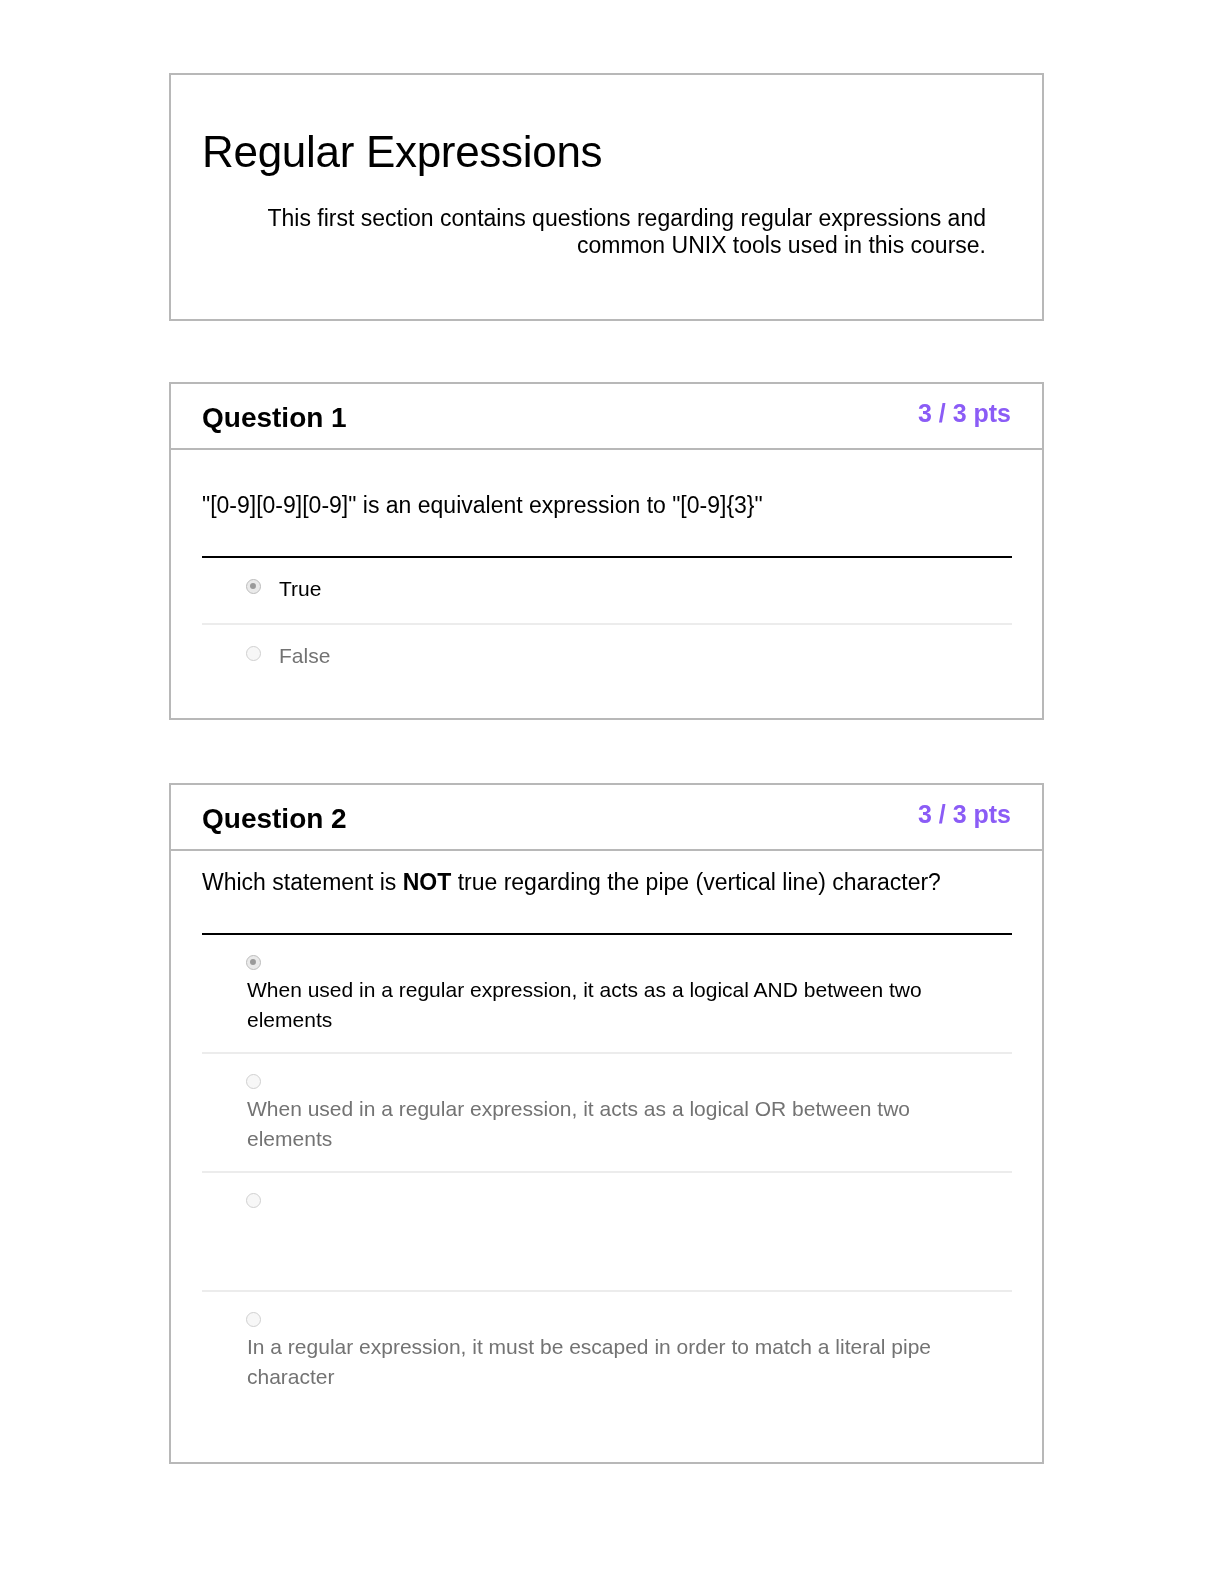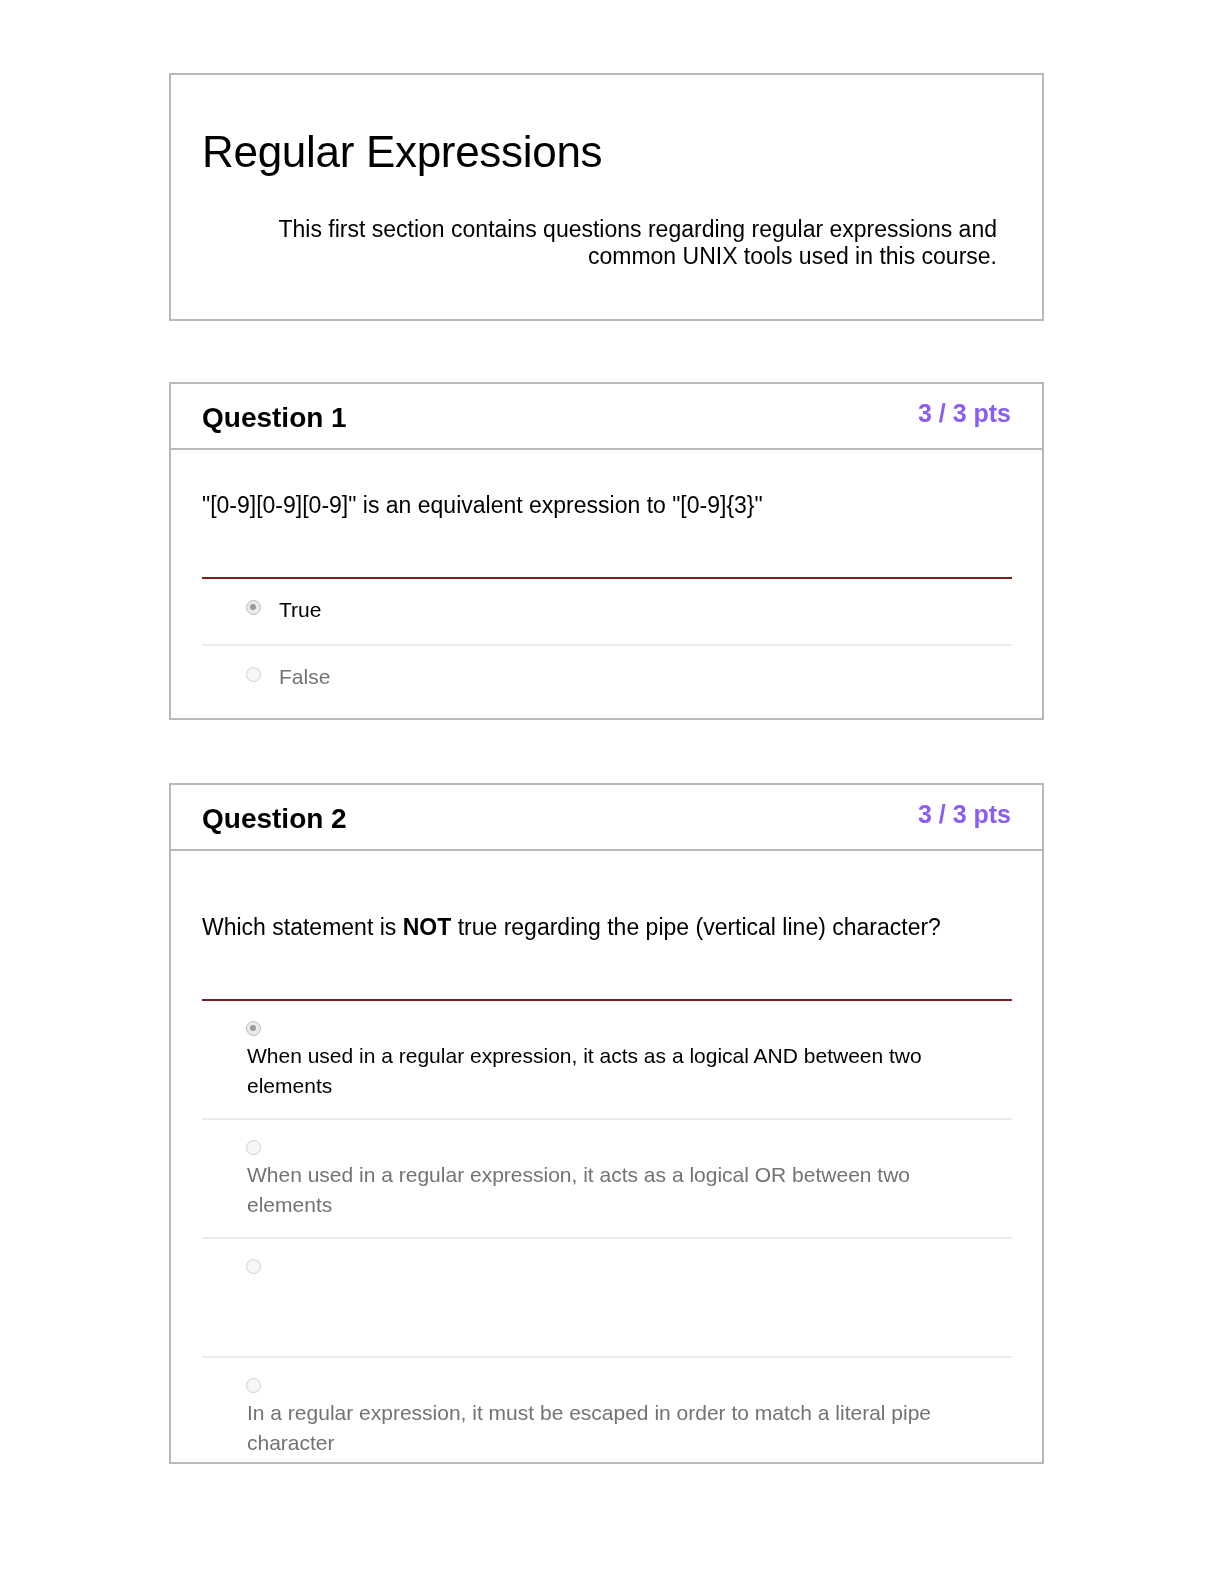--- a/index.html
+++ b/index.html
@@ -10,37 +10,37 @@
     .card {
       position: absolute; left: 169px; width: 875px;
       border: 2px solid #b8b8b8; box-sizing: border-box; background: #fff;
     }
     .intro { top: 73px; height: 248px; text-align: right; }
     .intro h1 {
       position: absolute; left: 31px; top: 52px; margin: 0;
       font-size: 44px; font-weight: normal; letter-spacing: -0.3px;
     }
     .intro p {
-      position: absolute; left: 31px; top: 126px; margin: 15px; width: 780px;
+      position: absolute; left: 31px; top: 126px; margin: 4px; width: 780px;
       font-size: 23px; line-height: 27px;
     }
     .q-header {
       position: relative; height: 64px; border-bottom: 2px solid #b8b8b8;
     }
     .q-title {
       position: absolute; left: 31px; top: 18px;
       font-size: 28px; font-weight: bold;
     }
     .q-pts {
       position: absolute; right: 31px; top: 15px;
       font-size: 25px; font-weight: bold; color: #8b5cf6;
     }
     .q-body { position: relative; padding: 0 30px 0 31px; }
     .q-text { font-size: 23px; line-height: 28px; margin: 0; }
-    .answers { border-top: 2px solid #7f1d1d; margin-top: 21px; }
+    .answers { border-top: 2px solid #000000; }
     .answer { border-bottom: 2px solid #ececec; position: relative; }
     .answer:last-child { border-bottom: none; }
     .radio {
       width: 15px; height: 15px; border-radius: 50%;
       border: 1.5px solid #d0d0d0; background: #f7f7f7;
       box-sizing: border-box; position: relative; display: inline-block;
     }
     .radio.checked { border-color: #bdbdbd; background: #eaeaea; }
     .radio.checked::after {
       content: ""; position: absolute; left: 3px; top: 3px;
@@ -52,21 +52,21 @@
 
     
     .q1 { top: 382px; height: 338px; }
     .q1 .q-text { padding-top: 41px; height: 65px; }
     .q1 .answer { height: 65px; }
     .q1 .radio { position: absolute; left: 44px; top: 21px; }
     .q1 .ans-label { position: absolute; left: 77px; top: 16px; }
 
     
     .q2 { top: 783px; height: 681px; }
-    .q2 .q-text { padding-top: 62px; height: 65px; }
+    .q2 .q-text { padding-top: 17px; height: 65px; }
     .q2 .answer { height: 117px; }
     .q2 .radio { position: absolute; left: 44px; top: 20px; }
     .q2 .ans-label { position: absolute; left: 45px; top: 40px; width: 740px; }
   </style>
 </head>
 <body>
 
 <div class="card intro">
   <h1>Regular Expressions</h1>
   <p>This first section contains questions regarding regular expressions and common UNIX tools used in this course.</p>

